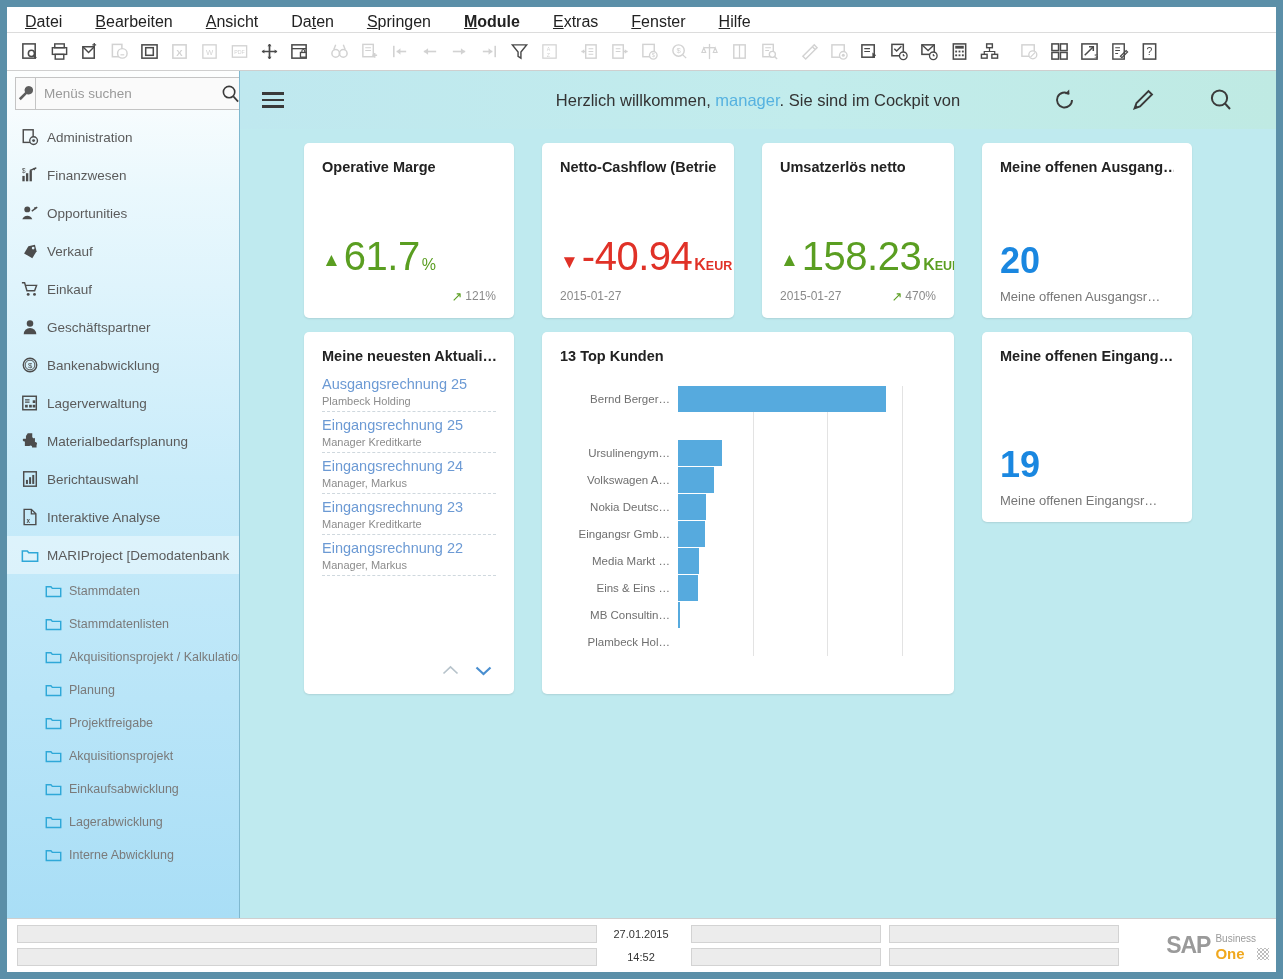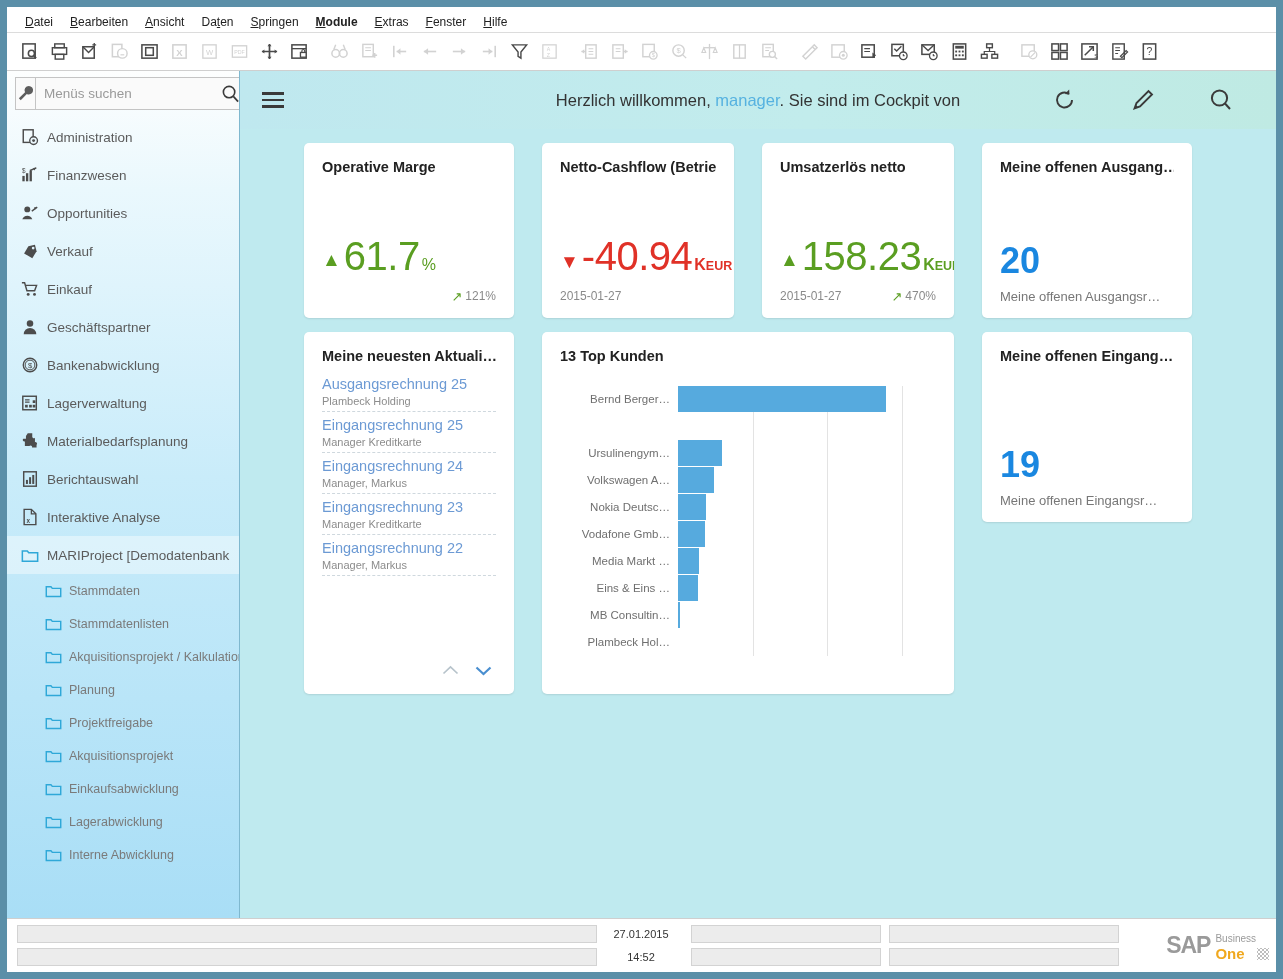--- a/index.html
+++ b/index.html
@@ -35,21 +35,21 @@
   .winbtn svg { display: block; }
 
   
   .menubar {
     height: 22px; flex: 0 0 22px; background: #ffffff;
     display: flex; align-items: center; padding-left: 18px;
     border-bottom: 1px solid #dcdcdc;
     margin-top: -24px;
   }
   .menuitem {
-    font-size: 12px; color: #222; margin-right: 17px;
+    font-size: 16px; color: #222; margin-right: 33px;
     white-space: nowrap; cursor: default;
   }
   .menuitem u { text-decoration: underline; }
   .menuitem.bold { font-weight: bold; }
 
   
   .toolbar {
     height: 38px; flex: 0 0 38px; background: #ffffff;
     display: flex; align-items: center; padding-left: 8px;
     border-bottom: 1px solid #cfcfcf;
@@ -919,21 +919,21 @@
                       <div class="bar" style="width: 14.1%;"></div>
                     </div>
               </div>
               <div class="bar-row" style="top: 108px;">
                 <div class="bar-label">Nokia Deutsc…</div>
                 <div class="bar-track">
                       <div class="bar" style="width: 10.8%;"></div>
                     </div>
               </div>
               <div class="bar-row" style="top: 135px;">
-                <div class="bar-label">Vodafone Gmb…</div>
+                <div class="bar-label">Eingangsr Gmb…</div>
                 <div class="bar-track">
                       <div class="bar" style="width: 10.3%;"></div>
                     </div>
               </div>
               <div class="bar-row" style="top: 162px;">
                 <div class="bar-label">Media Markt …</div>
                 <div class="bar-track">
                       <div class="bar" style="width: 8.1%;"></div>
                     </div>
               </div>

